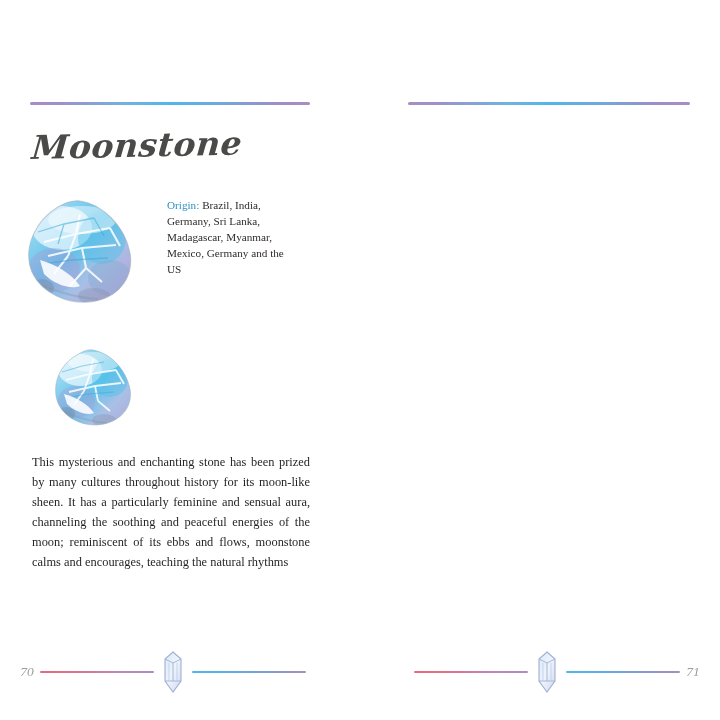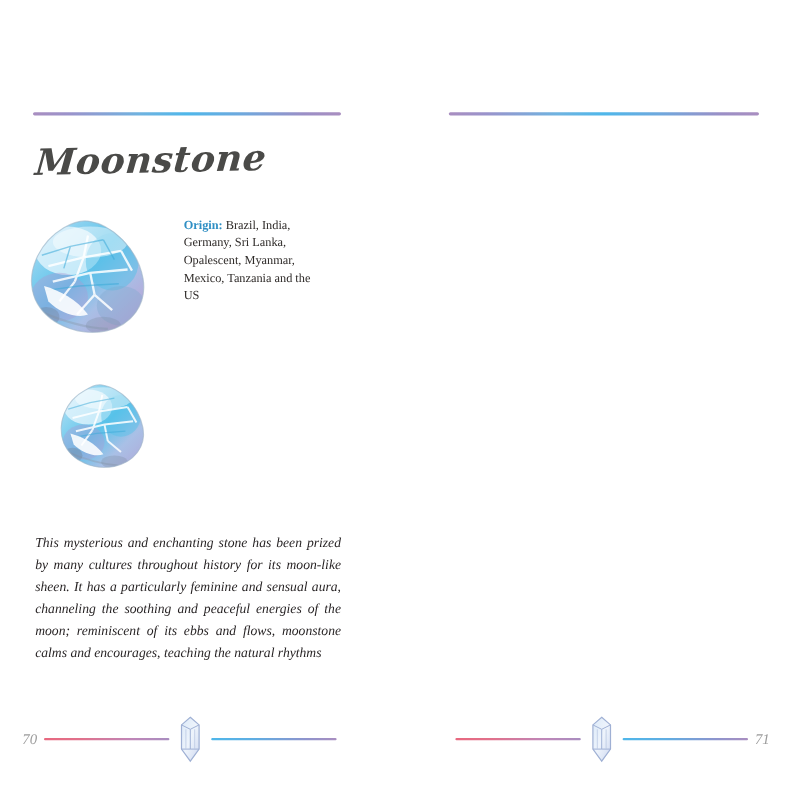--- a/index.html
+++ b/index.html
@@ -89,36 +89,35 @@
     top: 198px;
     width: 132px;
     font-size: 11.2px;
     line-height: 1.42;
     color: #2f2b29;
   }
   .attr-row { margin-bottom: 9px; }
   .attr-row:last-child { margin-bottom: 0; }
   .attr-label {
     color: #2f8fc4;
-    font-weight: 700;
+    font-weight: 400;
   }
 
   
   .body-copy {
     position: absolute;
     font-size: 12.4px;
     line-height: 1.62;
     text-align: justify;
     color: #231f20;
   }
   .body-left {
     left: 32px;
-    top: 483px;
+    top: 452px;
     width: 278px;
-    font-style: italic;
   }
 
   
   .footer {
     position: absolute;
     bottom: 0;
     left: 0;
     width: 360px;
     height: 96px;
   }
@@ -260,21 +259,21 @@
           <ellipse cx="14" cy="66" rx="9" ry="7" fill="#6f7f92" opacity="0.35"></ellipse>
           <ellipse cx="52" cy="72" rx="12" ry="6" fill="#7b8ca0" opacity="0.3"></ellipse>
         </g>
         <path d="M41 2 C58 5 74 21 78 41 C81 58 70 72 52 76 C33 80 13 71 6 55 C-1 37 8 16 25 7 C30 4 35 1 41 2 Z" fill="none" stroke="#9fb4c6" stroke-width="1" opacity="0.6"></path>
       </svg>
     </div>
 
     <div class="attributes">
       <div class="attr-row">
         <span class="attr-label">Origin:</span>
-        <span>Brazil, India, Germany, Sri Lanka, Opalescent, Myanmar, Mexico, Tanzania and the US</span>
+        <span>Brazil, India, Germany, Sri Lanka, Madagascar, Myanmar, Mexico, Germany and the US</span>
       </div>
     </div>
 
     <div class="body-copy body-left">This mysterious and enchanting stone has been prized by many cultures throughout history for its moon-like sheen. It has a particularly feminine and sensual aura, channeling the soothing and peaceful energies of the moon; reminiscent of its ebbs and flows, moonstone calms and encourages, teaching the natural rhythms</div>
 
     <div class="footer">
       <div class="footer-inner">
         <div class="page-num">70</div>
         <div class="rule-pink"></div>
         <div class="footer-crystal">

